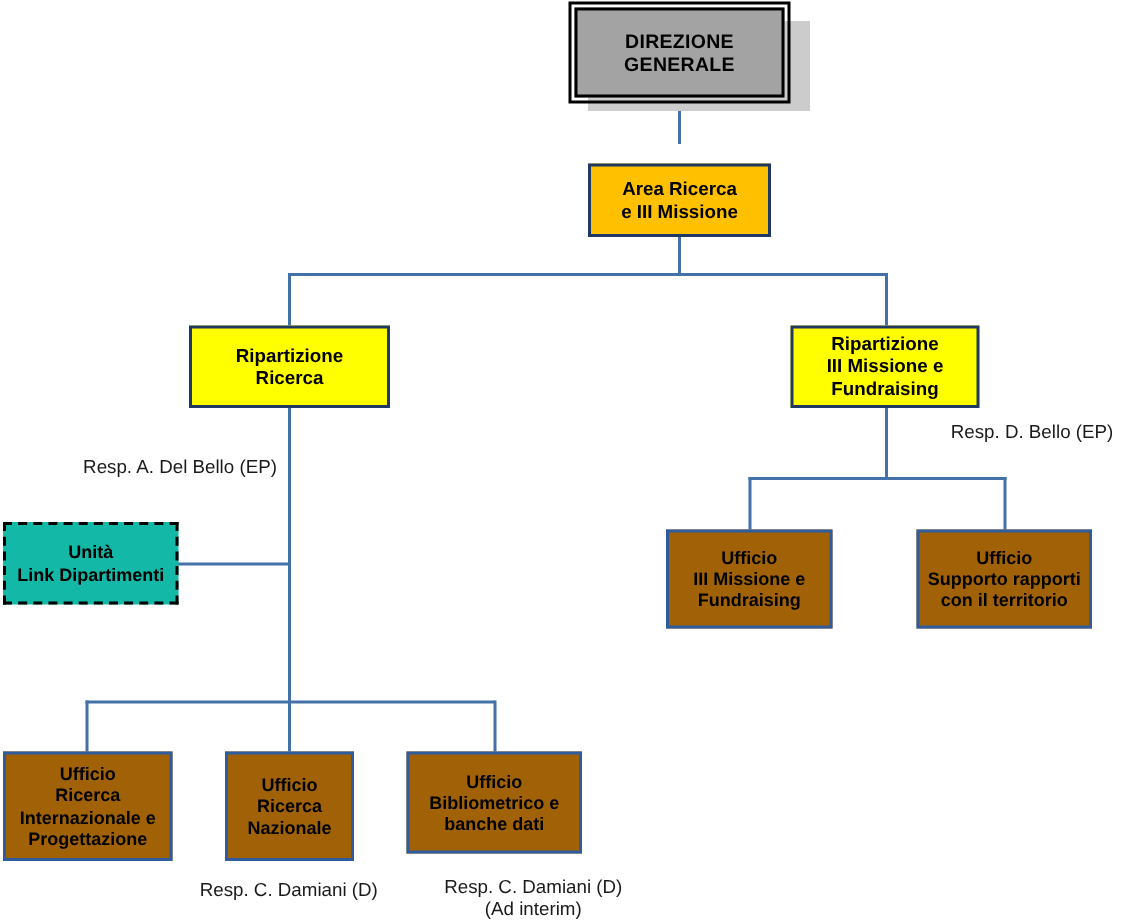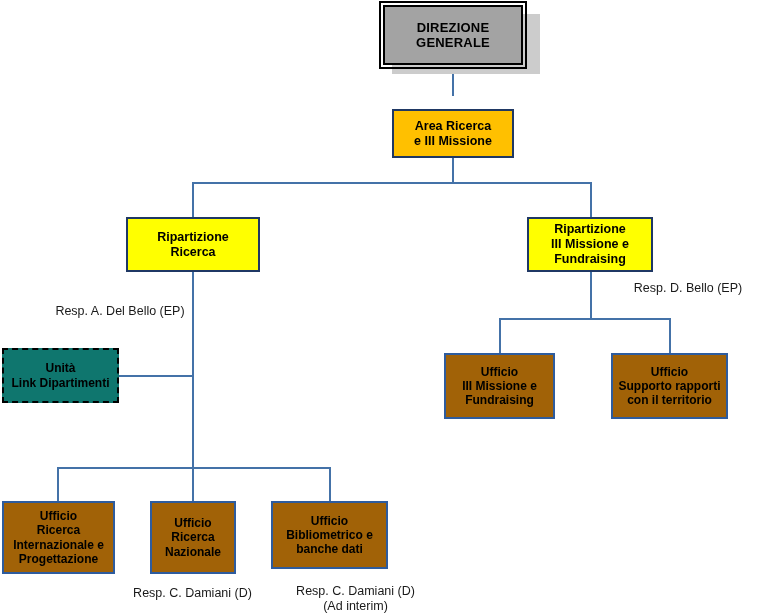--- a/index.html
+++ b/index.html
@@ -70,21 +70,21 @@
 
   
   .node-office {
     background: #a16207;
     border: 2px solid #2E5C9E;
     font-size: 12px;
   }
 
   
   .node-dashed {
-    background: #0f766e;
+    background: #14b8a6;
     border: 2px dashed #000000;
     font-size: 12px;
   }
 
   
   .caption {
     position: absolute;
     font-size: 12.5px;
     color: #1a1a1a;
     font-weight: normal;

